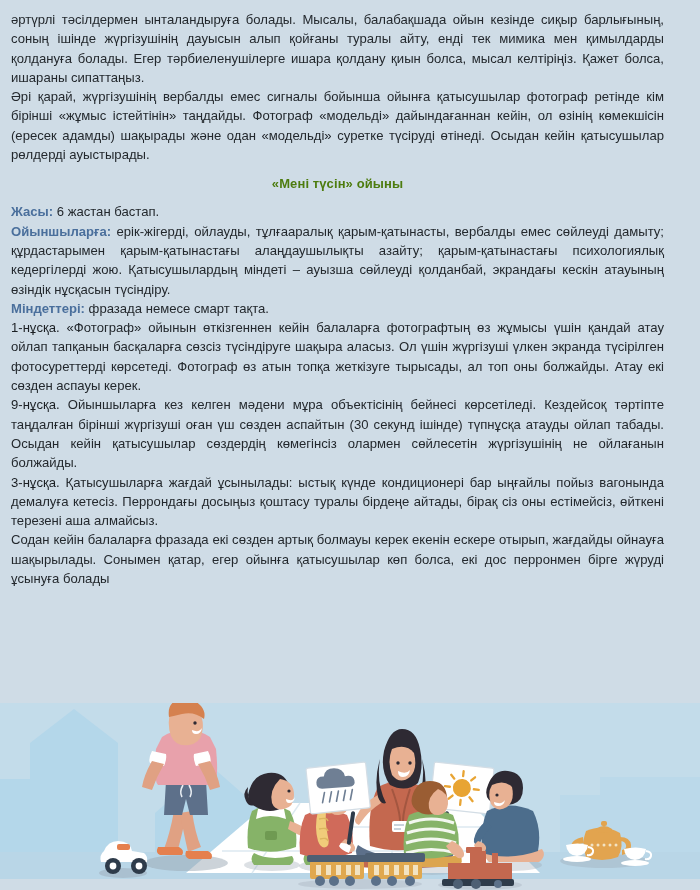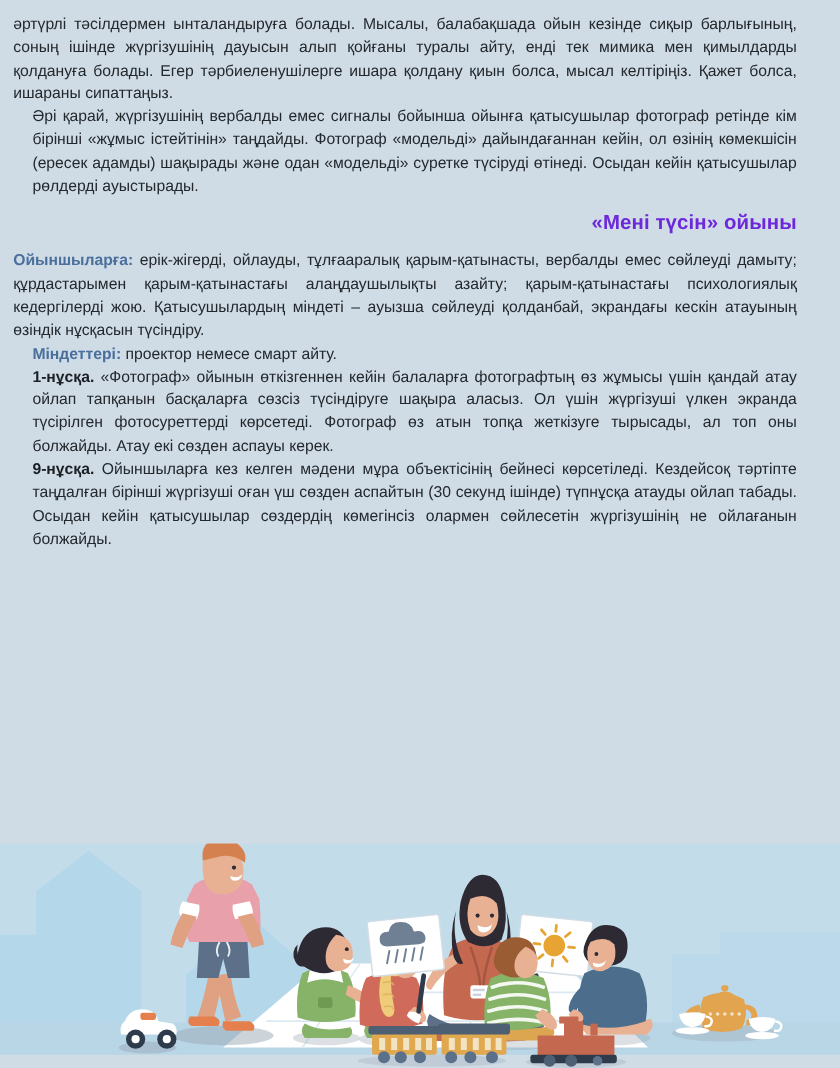--- a/index.html
+++ b/index.html
@@ -31,37 +31,37 @@
 
   p.body {
     margin: 0 0 0 0;
     font-size: 13.1px;
     line-height: 19.3px;
     text-align: justify;
     text-justify: inter-word;
     color: #23282d;
     hyphens: manual;
   }
-  p.body + p.body { margin-top: 0px; margin-left: 16px; }
+  p.body + p.body { margin-top: 0px; }
 
   .game-title {
     margin: 12px 0 11px 0;
-    text-align: right;
-    font-size: 17px;
+    text-align: center;
+    font-size: 13px;
     font-weight: bold;
-    color: #6d28d9;
+    color: #4d7c0f;
     letter-spacing: 0.1px;
   }
 
   .lbl-blue {
     font-weight: bold;
     color: #4a6f9c;
   }
   .lbl-dark {
-    font-weight: bold;
+    font-weight: normal;
     color: #1b1f23;
   }
 
   
   #illus {
     position: absolute;
     left: 0;
     top: 703px;
     width: 700px;
     height: 187px;
@@ -73,31 +73,34 @@
 
 <div id="page">
 
   <div class="text-col">
 
     <p class="body">әртүрлі тәсілдермен ынталандыруға болады. Мысалы, балабақшада ойын кезінде сиқыр барлығының, соның ішінде жүргізушінің дауысын алып қойғаны туралы айту, енді тек мимика мен қимылдарды қолдануға болады. Егер тәрбиеленушілерге ишара қолдану қиын болса, мысал келтіріңіз. Қажет болса, ишараны сипаттаңыз.</p>
     <p class="body">Әрі қарай, жүргізушінің вербалды емес сигналы бойынша ойынға қатысушылар фотограф ретінде кім бірінші «жұмыс істейтінін» таңдайды. Фотограф «модельді» дайындағаннан кейін, ол өзінің көмекшісін (ересек адамды) шақырады және одан «модельді» суретке түсіруді өтінеді. Осыдан кейін қатысушылар рөлдерді ауыстырады.</p>
 
     <div class="game-title">«Мені түсін» ойыны</div>
 
+    <p class="body"><span class="lbl-blue">Жасы:</span><span> 6 жастан бастап.</span></p>
 
 
     <p class="body"><span class="lbl-blue">Ойыншыларға:</span><span> ерік-жігерді, ойлауды, тұлғааралық қарым-қатынасты, вербалды емес сөйлеуді дамыту; құрдастарымен қарым-қатынастағы алаңдаушылықты азайту; қарым-қатынастағы психологиялық кедергілерді жою. Қатысушылардың міндеті – ауызша сөйлеуді қолданбай, экрандағы кескін атауының өзіндік нұсқасын түсіндіру.</span></p>
 
-    <p class="body"><span class="lbl-blue">Міндеттері:</span><span> проектор немесе смарт айту.</span></p>
+    <p class="body"><span class="lbl-blue">Міндеттері:</span><span> фразада немесе смарт тақта.</span></p>
 
     <p class="body"><span class="lbl-dark">1-нұсқа.</span><span> «Фотограф» ойынын өткізгеннен кейін балаларға фотографтың өз жұмысы үшін қандай атау ойлап тапқанын басқаларға сөзсіз түсіндіруге шақыра аласыз. Ол үшін жүргізуші үлкен экранда түсірілген фотосуреттерді көрсетеді. Фотограф өз атын топқа жеткізуге тырысады, ал топ оны болжайды. Атау екі сөзден аспауы керек.</span></p>
 
     <p class="body"><span class="lbl-dark">9-нұсқа.</span><span> Ойыншыларға кез келген мәдени мұра объектісінің бейнесі көрсетіледі. Кездейсоқ тәртіпте таңдалған бірінші жүргізуші оған үш сөзден аспайтын (30 секунд ішінде) түпнұсқа атауды ойлап табады. Осыдан кейін қатысушылар сөздердің көмегінсіз олармен сөйлесетін жүргізушінің не ойлағанын болжайды.</span></p>
 
-
+    <p class="body"><span class="lbl-dark">3-нұсқа.</span><span> Қатысушыларға жағдай ұсынылады: ыстық күнде кондиционері бар ыңғайлы пойыз вагонында демалуға кетесіз. Перрондағы досыңыз қоштасу туралы бірдеңе айтады, бірақ сіз оны естімейсіз, өйткені терезені аша алмайсыз.</span></p>
+
+    <p class="body">Содан кейін балаларға фразада екі сөзден артық болмауы керек екенін ескере отырып, жағдайды ойнауға шақырылады. Сонымен қатар, егер ойынға қатысушылар көп болса, екі дос перронмен бірге жүруді ұсынуға болады</p>
 
   </div>
 
   <div id="illus">
     <svg width="700" height="187" viewBox="0 0 700 187" xmlns="http://www.w3.org/2000/svg">
 
       <rect x="0" y="0" width="700" height="187" fill="#c3dcea"></rect>
 
       <g fill="#b4d7ea">
         <path d="M0 52 L0 187 L120 187 L120 52 L90 52 L90 28 L30 28 Z" opacity="0"></path>

